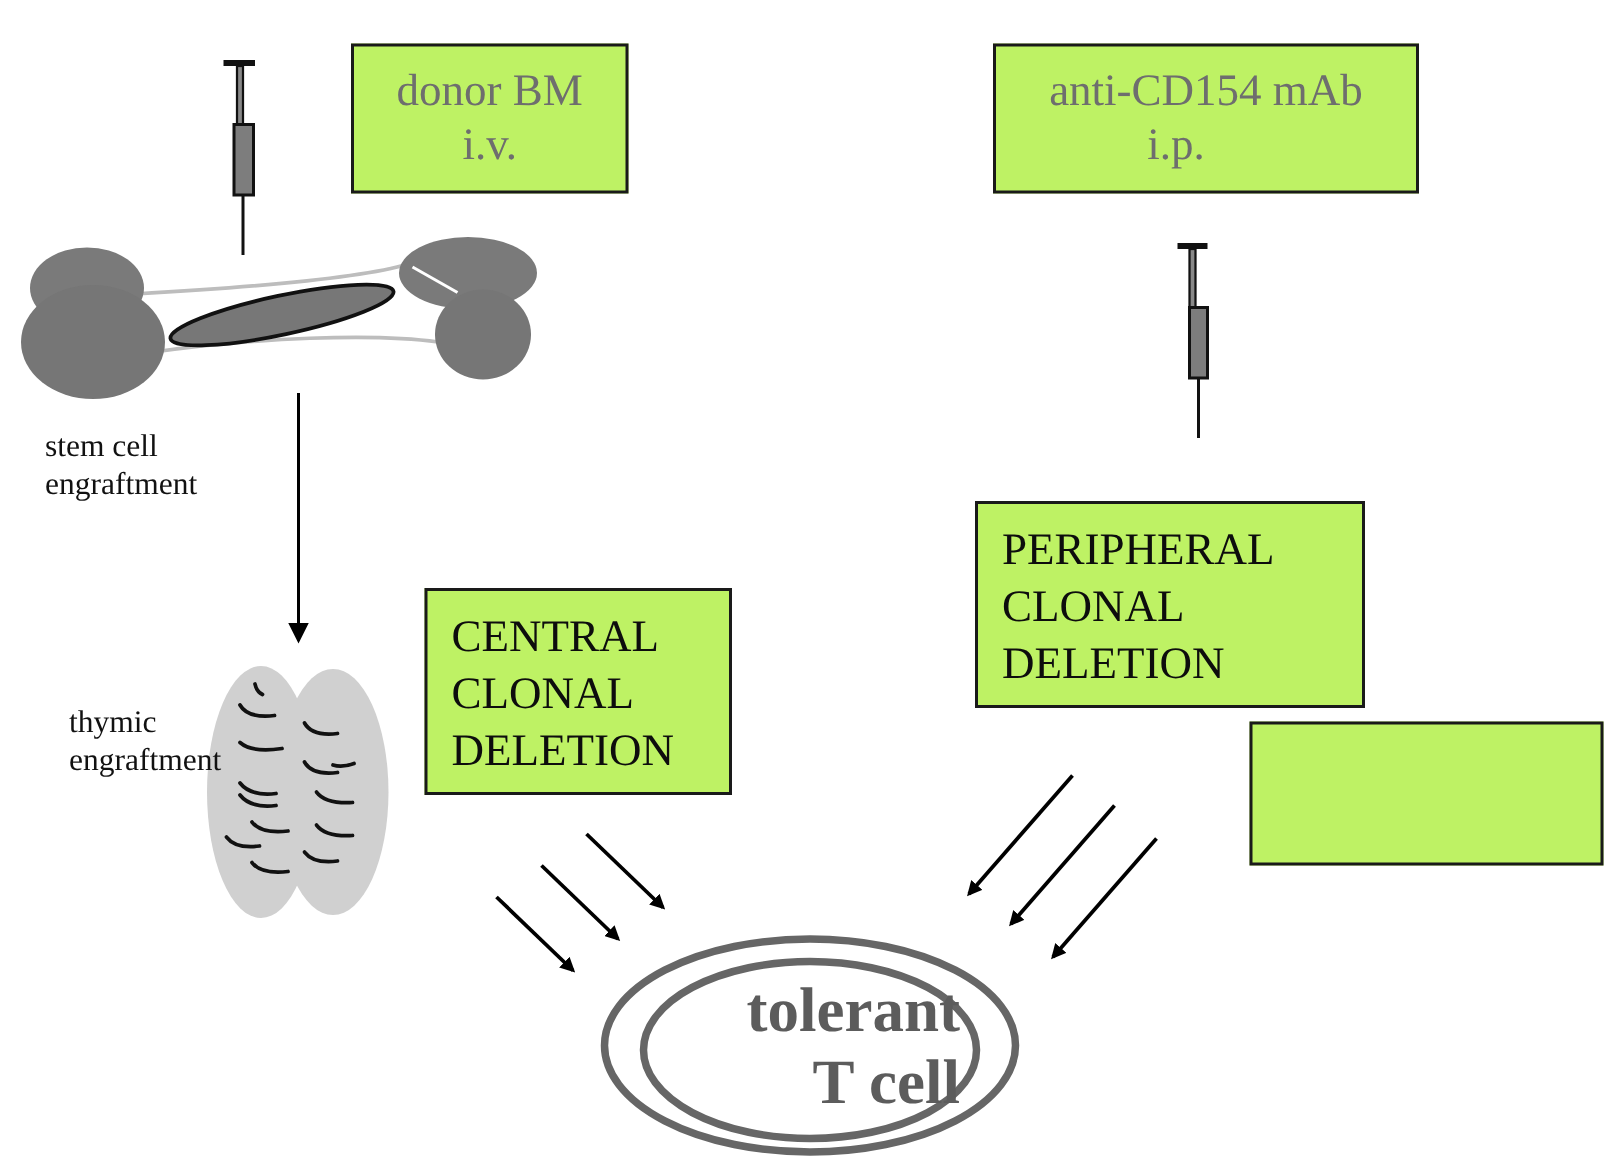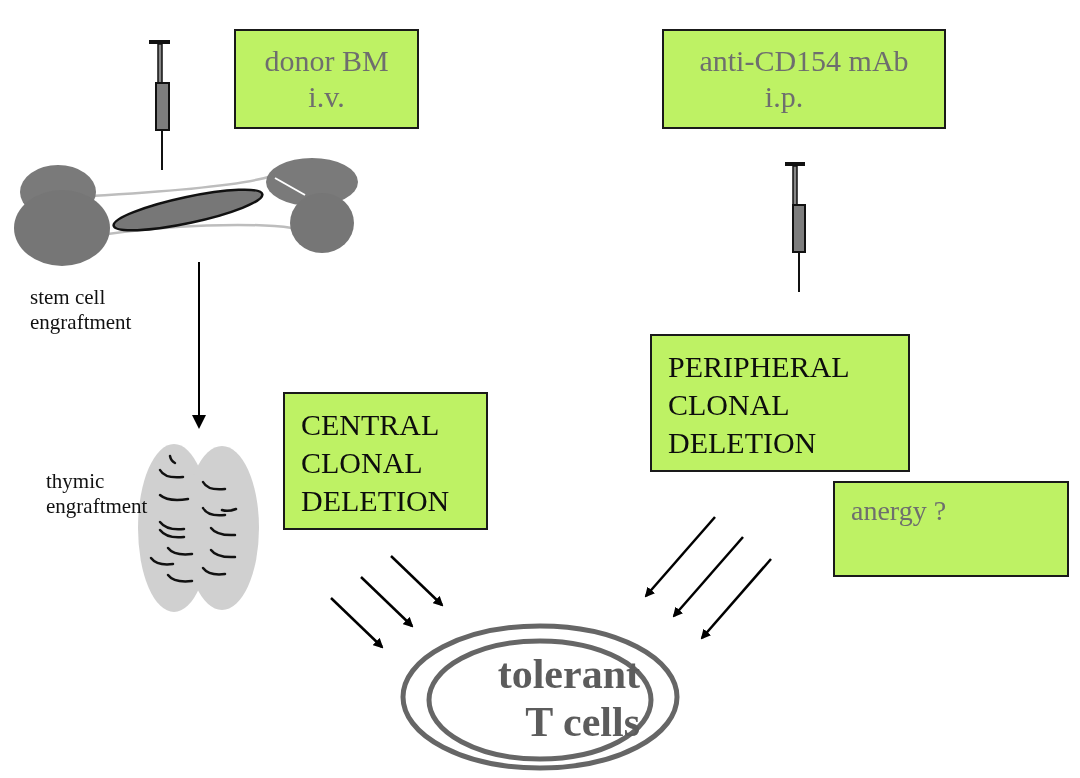--- a/index.html
+++ b/index.html
@@ -120,19 +120,18 @@
   <span class="line">DELETION</span>
 </div>
 
 <div class="box black-text" style="left:650px; top:334px; width:260px; height:138px; padding:12px 0 17px 16px;">
   <span class="line">PERIPHERAL</span>
   <span class="line">CLONAL</span>
   <span class="line">DELETION</span>
 </div>
 
 <div class="box grey-text" style="left:833px; top:481px; width:236px; height:96px; padding:10px 0 0 16px; text-align:left; font-size:28px;">
-  <span class="line">anergy ?</span>
 </div>
 
 <div class="ellipse-text" style="left:440px; top:650px; width:200px;">
   <span class="line">tolerant</span>
-  <span class="line">T cells</span>
+  <span class="line">T cell</span>
 </div>
 
 </body></html>

